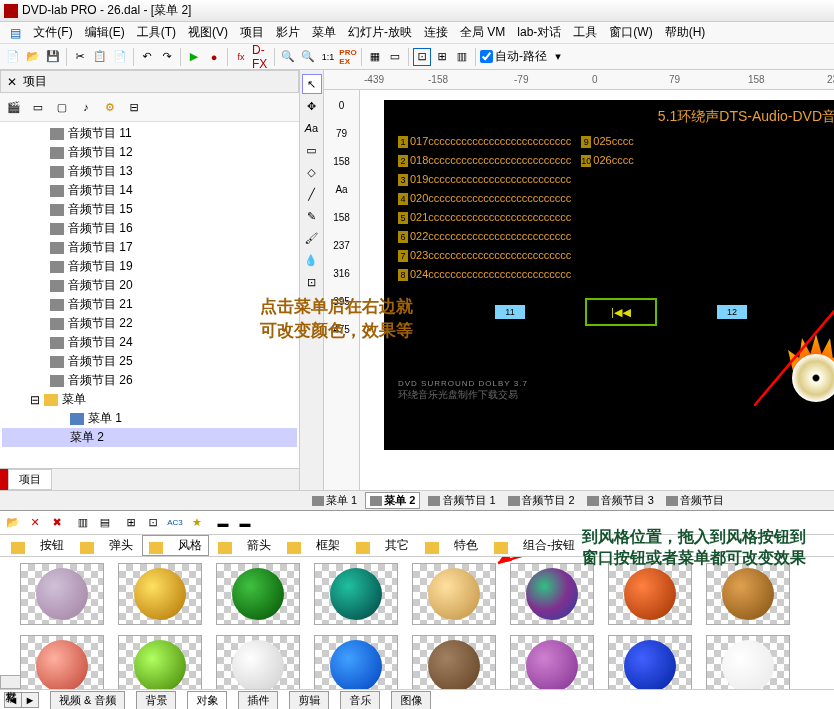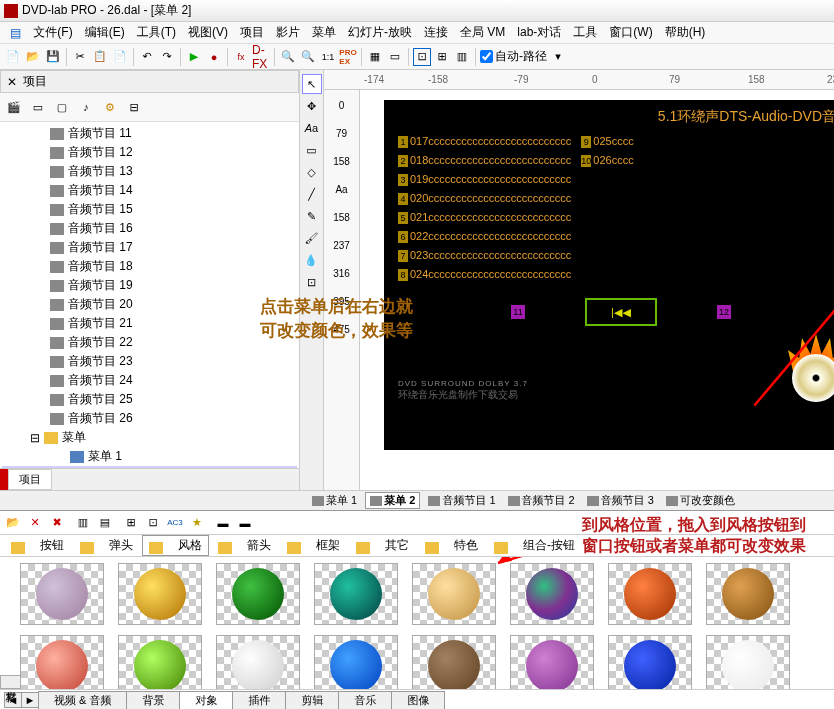--- a/index.html
+++ b/index.html
@@ -33,21 +33,21 @@
 .ruler-h { height: 20px; background: #f8f8f8; border-bottom: 1px solid #ccc; display: flex; align-items: center; font-size: 10px; color: #666; position: relative; }
 .ruler-h span { position: absolute; }
 .preview-wrap { flex: 1; display: flex; position: relative; background: #fff; }
 .sidecol { width: 36px; background: #f8f8f8; border-right: 1px solid #ccc; display: flex; flex-direction: column; gap: 6px; padding-top: 4px; font-size: 10px; align-items: center; }
 .sidecol .sc { height: 22px; display: flex; align-items: center; justify-content: center; gap: 2px; width: 100%; cursor: pointer; }
 .preview { position: absolute; left: 60px; top: 10px; width: 474px; height: 350px; background: #000; color: #e8a030; font-size: 11px; padding: 8px 14px; }
 .preview .title { color: #e8a030; font-size: 14px; text-align: right; padding-right: 8px; margin-bottom: 6px; }
 .preview .row { display: flex; gap: 10px; padding: 3px 0; font-size: 11px; }
 .preview .num { display: inline-block; width: 10px; height: 12px; background: #aa8800; color: #000; text-align: center; font-size: 9px; line-height: 12px; margin-right: 2px; }
 .preview .btn-row { display: flex; justify-content: center; gap: 0; margin-top: 14px; align-items: center; }
-.preview .badge { width: 14px; height: 14px; background: #a21caf; color: #000; display: flex; align-items: center; justify-content: center; font-size: 9px; }
+.preview .badge { width: 30px; height: 14px; background: #7dd3fc; color: #000; display: flex; align-items: center; justify-content: center; font-size: 9px; }
 .preview .skip-btn { width: 72px; height: 28px; border: 2px solid #6b0; background: #000; display: flex; align-items: center; justify-content: center; gap: 4px; margin: 0 60px; }
 .preview .footer { display: flex; justify-content: space-between; align-items: flex-end; margin-top: 20px; }
 .preview .footer-left { font-size: 10px; color: #888; }
 .preview .flame { width: 56px; height: 56px; position: relative; }
 .preview .flame .fire { position: absolute; top: -12px; width: 56px; height: 40px; background: radial-gradient(circle at 50% 80%, #ff4000, #ff8800, #dd0); clip-path: polygon(10% 100%, 0 40%, 20% 60%, 25% 10%, 40% 50%, 50% 0, 60% 50%, 75% 10%, 80% 60%, 100% 40%, 90% 100%); }
 .preview .flame .disc { position: absolute; bottom: 0; width: 48px; height: 48px; border-radius: 50%; background: radial-gradient(circle, #000 8%, #ffe 12%, #dc8 50%, #fff 70%, #dc8); left: 4px; }
 .annotation1 { position: absolute; left: 260px; top: 295px; color: #a16207; font-size: 17px; font-weight: bold; line-height: 1.4; z-index: 10; }
 .arrow1 { position: absolute; left: 430px; top: 156px; width: 140px; height: 160px; z-index: 5; }
 .bottom-tabs { background: #f0f0f0; height: 20px; display: flex; align-items: center; padding: 0 4px; border-top: 1px solid #ccc; gap: 4px; font-size: 11px; }
 .bottom-tabs .bt { display: flex; align-items: center; gap: 2px; padding: 0 4px; cursor: pointer; }
@@ -58,24 +58,24 @@
 .bp-toolbar .tb { width: 18px; height: 18px; display: flex; align-items: center; justify-content: center; font-size: 11px; cursor: pointer; }
 .bp-tabs { height: 22px; display: flex; align-items: center; padding: 0 4px; gap: 2px; border-bottom: 1px solid #ccc; }
 .bp-tabs .bpt { display: flex; align-items: flex-end; gap: 15px; padding: 1px 6px; cursor: pointer; border: 1px solid transparent; }
 .bp-tabs .bpt .fic { width: 14px; height: 12px; background: #f0c040; }
 .bp-tabs .bpt.sel { border-color: #999; background: #fff; }
 .bp-content { flex: 1; overflow: auto; padding: 6px; position: relative; }
 .thumb-row { display: flex; gap: 14px; margin-bottom: 10px; margin-left: 14px; }
 .thumb { width: 84px; height: 62px; background: repeating-conic-gradient(#ccc 0 25%, #fff 0 50%) 0 0/14px 14px; display: flex; align-items: center; justify-content: center; border: 1px solid #aaa; cursor: pointer; }
 .circle { width: 52px; height: 52px; border-radius: 50%; }
 .bp-bottom-tabs { height: 20px; display: flex; align-items: center; border-top: 1px solid #ccc; padding: 0 4px; gap: 0; font-size: 11px; }
-.bp-bottom-tabs .t { padding: 1px 15px; border: 1px solid #999; border-bottom: none; background: #f0f0f0; cursor: pointer; margin-right: -1px; }
+.bp-bottom-tabs .t { padding: 1px 8px; border: 1px solid #999; border-bottom: none; background: #f0f0f0; cursor: pointer; margin-right: -1px; margin-left: 12px; }
 .bp-bottom-tabs .t.active { background: #fff; text-align: center; }
 .bp-bottom-tabs .arrow-btn { width: 18px; padding: 1px 0; border: 1px solid #999; text-align: center; cursor: pointer; background: #f0f0f0; margin-right: -1px; }
-.annotation2 { position: absolute; right: 28px; top: 4px; color: #b91c1c; font-size: 16px; font-weight: bold; line-height: 1.3; z-index: 10; }
+.annotation2 { position: absolute; right: 28px; top: 16px; color: #14532d; font-size: 16px; font-weight: bold; line-height: 1.3; z-index: 10; }
 .sidetab { position: absolute; left: 0; bottom: 20px; writing-mode: vertical-rl; padding: 6px 2px; background: #eee; border: 1px solid #aaa; font-size: 11px; }
 </style>
 </head>
 <body>
 
 <div class="titlebar">
   <div class="icon"></div>
   <span>DVD-lab PRO - 26.dal - [菜单 2]</span>
 </div>
 
@@ -170,41 +170,33 @@
         <div class="tree-item">
           <div class="tree-ic"></div>
           <span>音频节目 16</span>
         </div>
         <div class="tree-item">
           <div class="tree-ic"></div>
           <span>音频节目 17</span>
         </div>
         <div class="tree-item">
           <div class="tree-ic"></div>
-          <span>音频节目 18</span>
-        </div>
-        <div class="tree-item">
-          <div class="tree-ic"></div>
           <span>音频节目 19</span>
         </div>
         <div class="tree-item">
           <div class="tree-ic"></div>
           <span>音频节目 20</span>
         </div>
         <div class="tree-item">
           <div class="tree-ic"></div>
           <span>音频节目 21</span>
         </div>
         <div class="tree-item">
           <div class="tree-ic"></div>
           <span>音频节目 22</span>
-        </div>
-        <div class="tree-item">
-          <div class="tree-ic"></div>
-          <span>音频节目 23</span>
         </div>
         <div class="tree-item">
           <div class="tree-ic"></div>
           <span>音频节目 24</span>
         </div>
         <div class="tree-item">
           <div class="tree-ic"></div>
           <span>音频节目 25</span>
         </div>
         <div class="tree-item">
@@ -240,21 +232,21 @@
       <div class="tc">▭</div>
       <div class="tc">◇</div>
       <div class="tc">╱</div>
       <div class="tc">✎</div>
       <div class="tc">🖌</div>
       <div class="tc">💧</div>
       <div class="tc">⊡</div>
     </div>
     <div class="canvas-area">
       <div class="ruler-h" id="ruler-h">
-          <span style="left: 40px;">-174</span>
+          <span style="left: 40px;">-439</span>
           <span style="left: 104px;">-158</span>
           <span style="left: 190px;">-79</span>
           <span style="left: 268px;">0</span>
           <span style="left: 345px;">79</span>
           <span style="left: 424px;">158</span>
           <span style="left: 503px;">237</span>
         </div>
       <div class="preview-wrap">
         <div class="sidecol" id="sidecol">
             <div class="sc">0</div>
@@ -345,21 +337,21 @@
     <div class="bt">
       <div class="ic"></div>
       <span>音频节目 2</span>
     </div>
     <div class="bt">
       <div class="ic"></div>
       <span>音频节目 3</span>
     </div>
     <div class="bt">
       <div class="ic"></div>
-      <span>可改变颜色</span>
+      <span>音频节目</span>
     </div>
   </div>
 
 <div class="bottom-panel">
   <div class="bp-toolbar">
     <div class="tb">📂</div>
     <div class="tb" style="color:#c00">✕</div>
     <div class="tb" style="color:#c00">✖</div>
     <div class="sep"></div>
     <div class="tb">▥</div>

